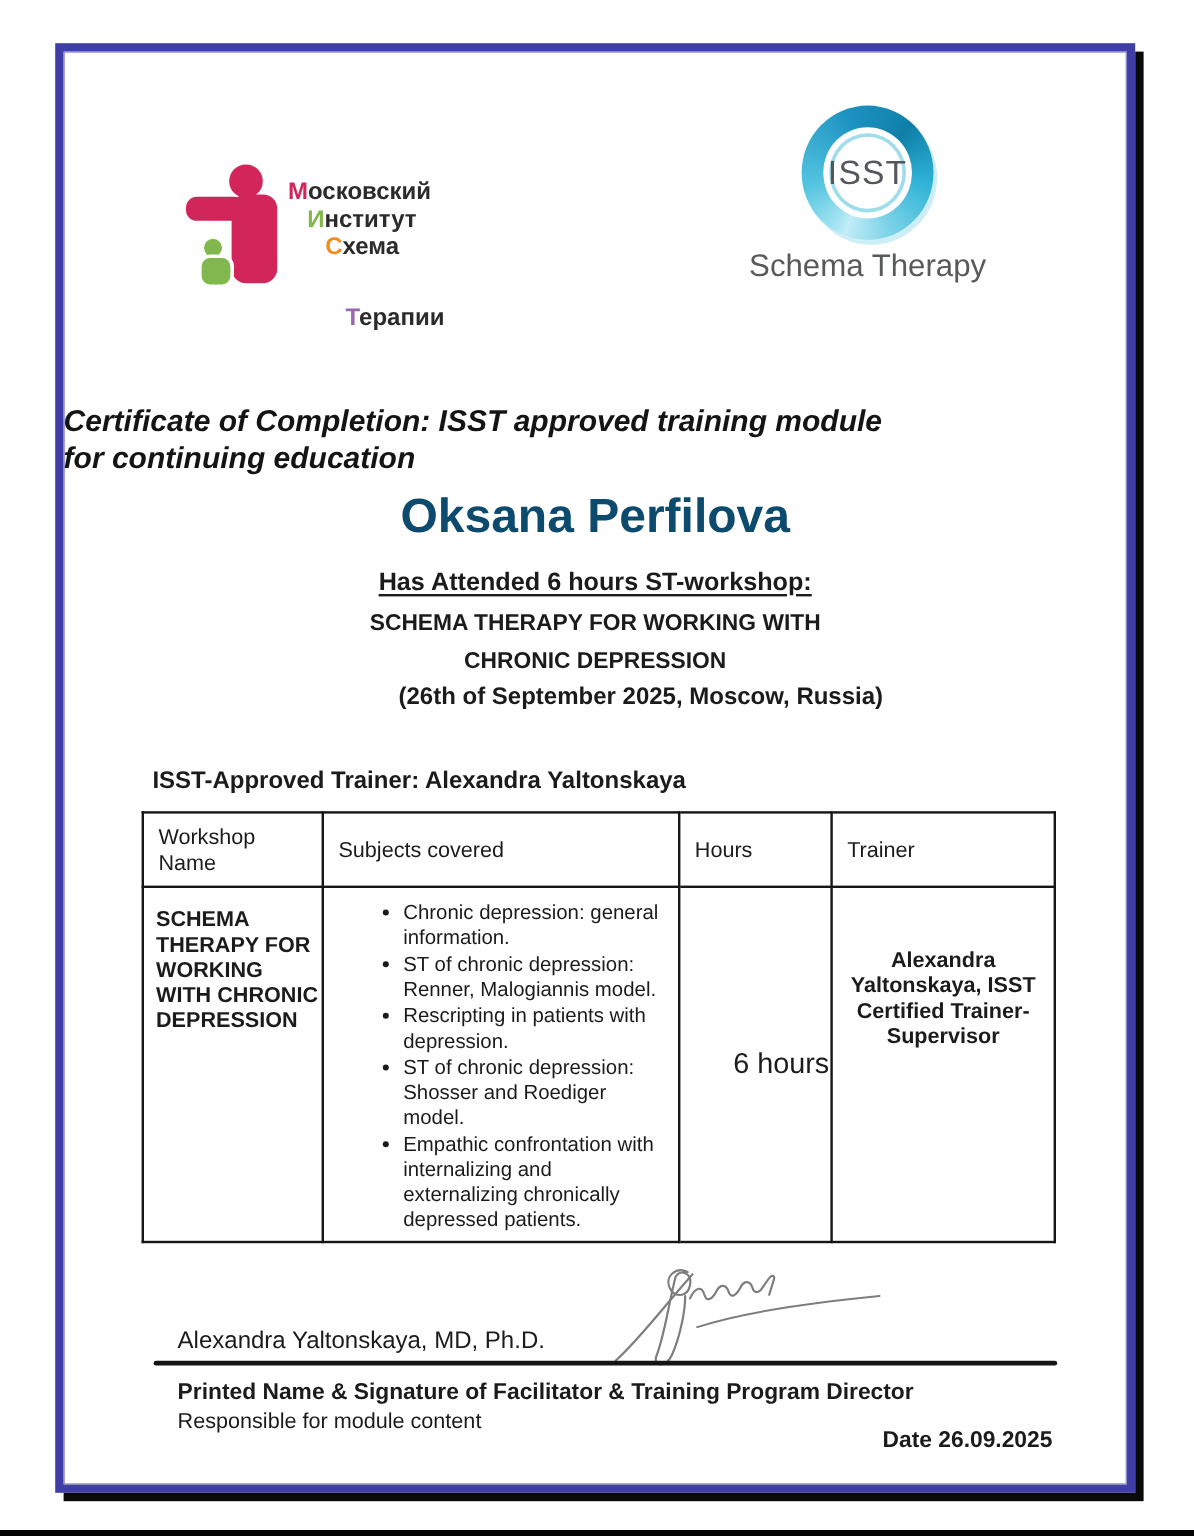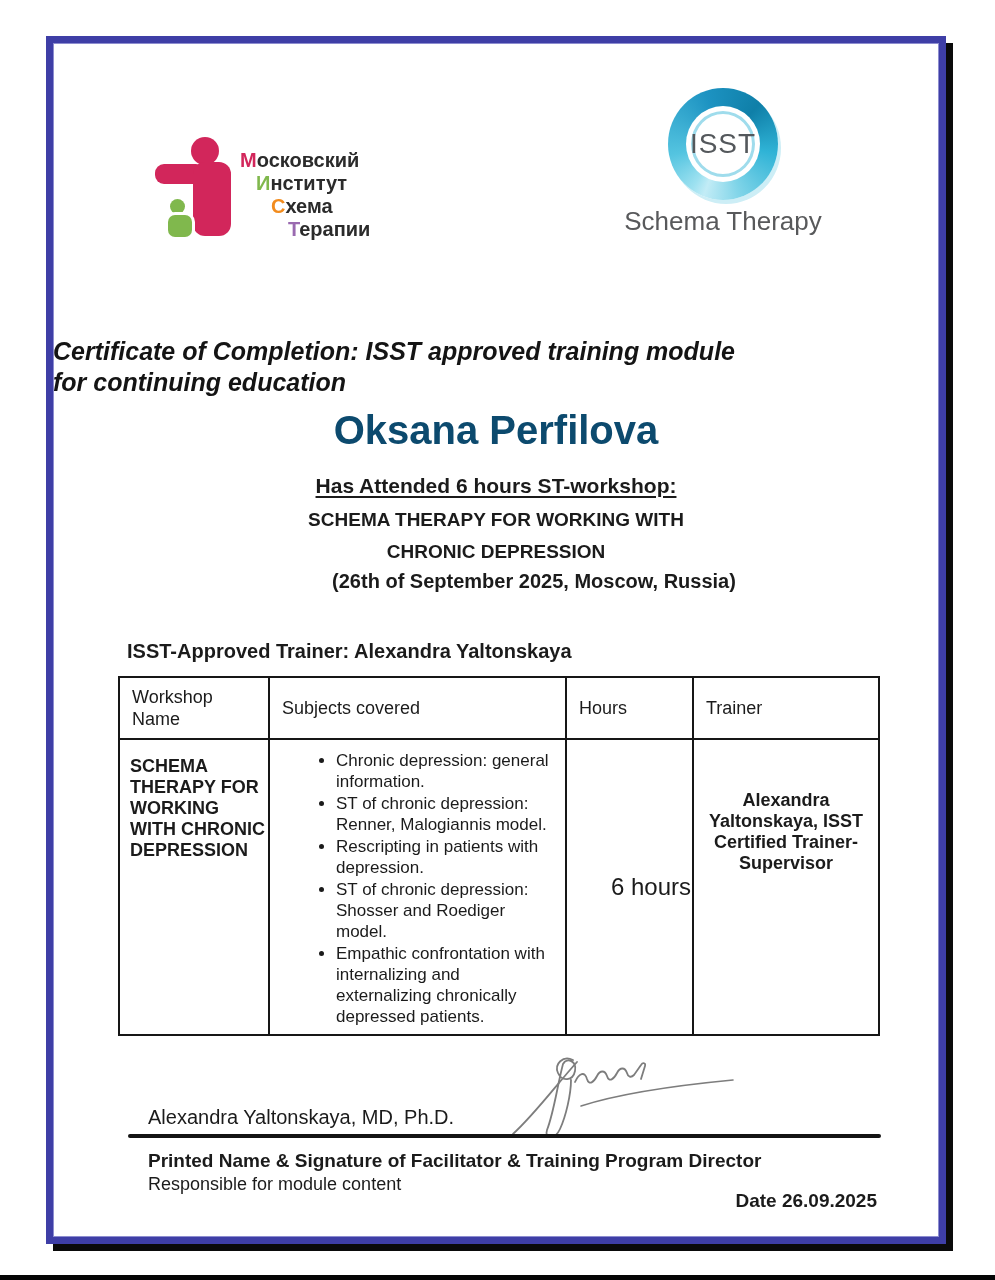--- a/index.html
+++ b/index.html
@@ -31,21 +31,21 @@
   .mist-head   { left: 191px; top: 137px; width: 28px; height: 28px; border-radius: 50%; }
   .mist-body   { left: 193px; top: 162px; width: 38px; height: 74px; border-radius: 12px; }
   .mist-arm    { left: 155px; top: 164px; width: 50px; height: 20px; border-radius: 9px; }
   .mist-child  { background: #80b84d; position: absolute; box-shadow: 0 0 0 3px #ffffff; }
   .mist-child-head { left: 170px; top: 199px; width: 15px; height: 15px; border-radius: 50%; }
   .mist-child-body { left: 168px; top: 215px; width: 24px; height: 22px; border-radius: 7px; }
   .mist-text { left: 240px; top: 149px; width: 220px; font-size: 20px; font-weight: bold; line-height: 23px; color: #2b2b2b; }
   .mist-line { white-space: nowrap; }
   .mist-line.l2 { padding-left: 16px; }
   .mist-line.l3 { padding-left: 31px; }
-  .mist-line.l4 { padding-left: 48px; }
+  .mist-line.l4 { padding-left: 48px; margin-top: 36px; }
   .ini-m { color: #d2265b; }
   .ini-i { color: #80b84d; }
   .ini-s { color: #f28c1e; }
   .ini-t { color: #9a6ab0; }
 
   
   .isst-ring {
     left: 668px; top: 88px; width: 110px; height: 112px;
     border-radius: 50%;
     background: conic-gradient(from 215deg,

